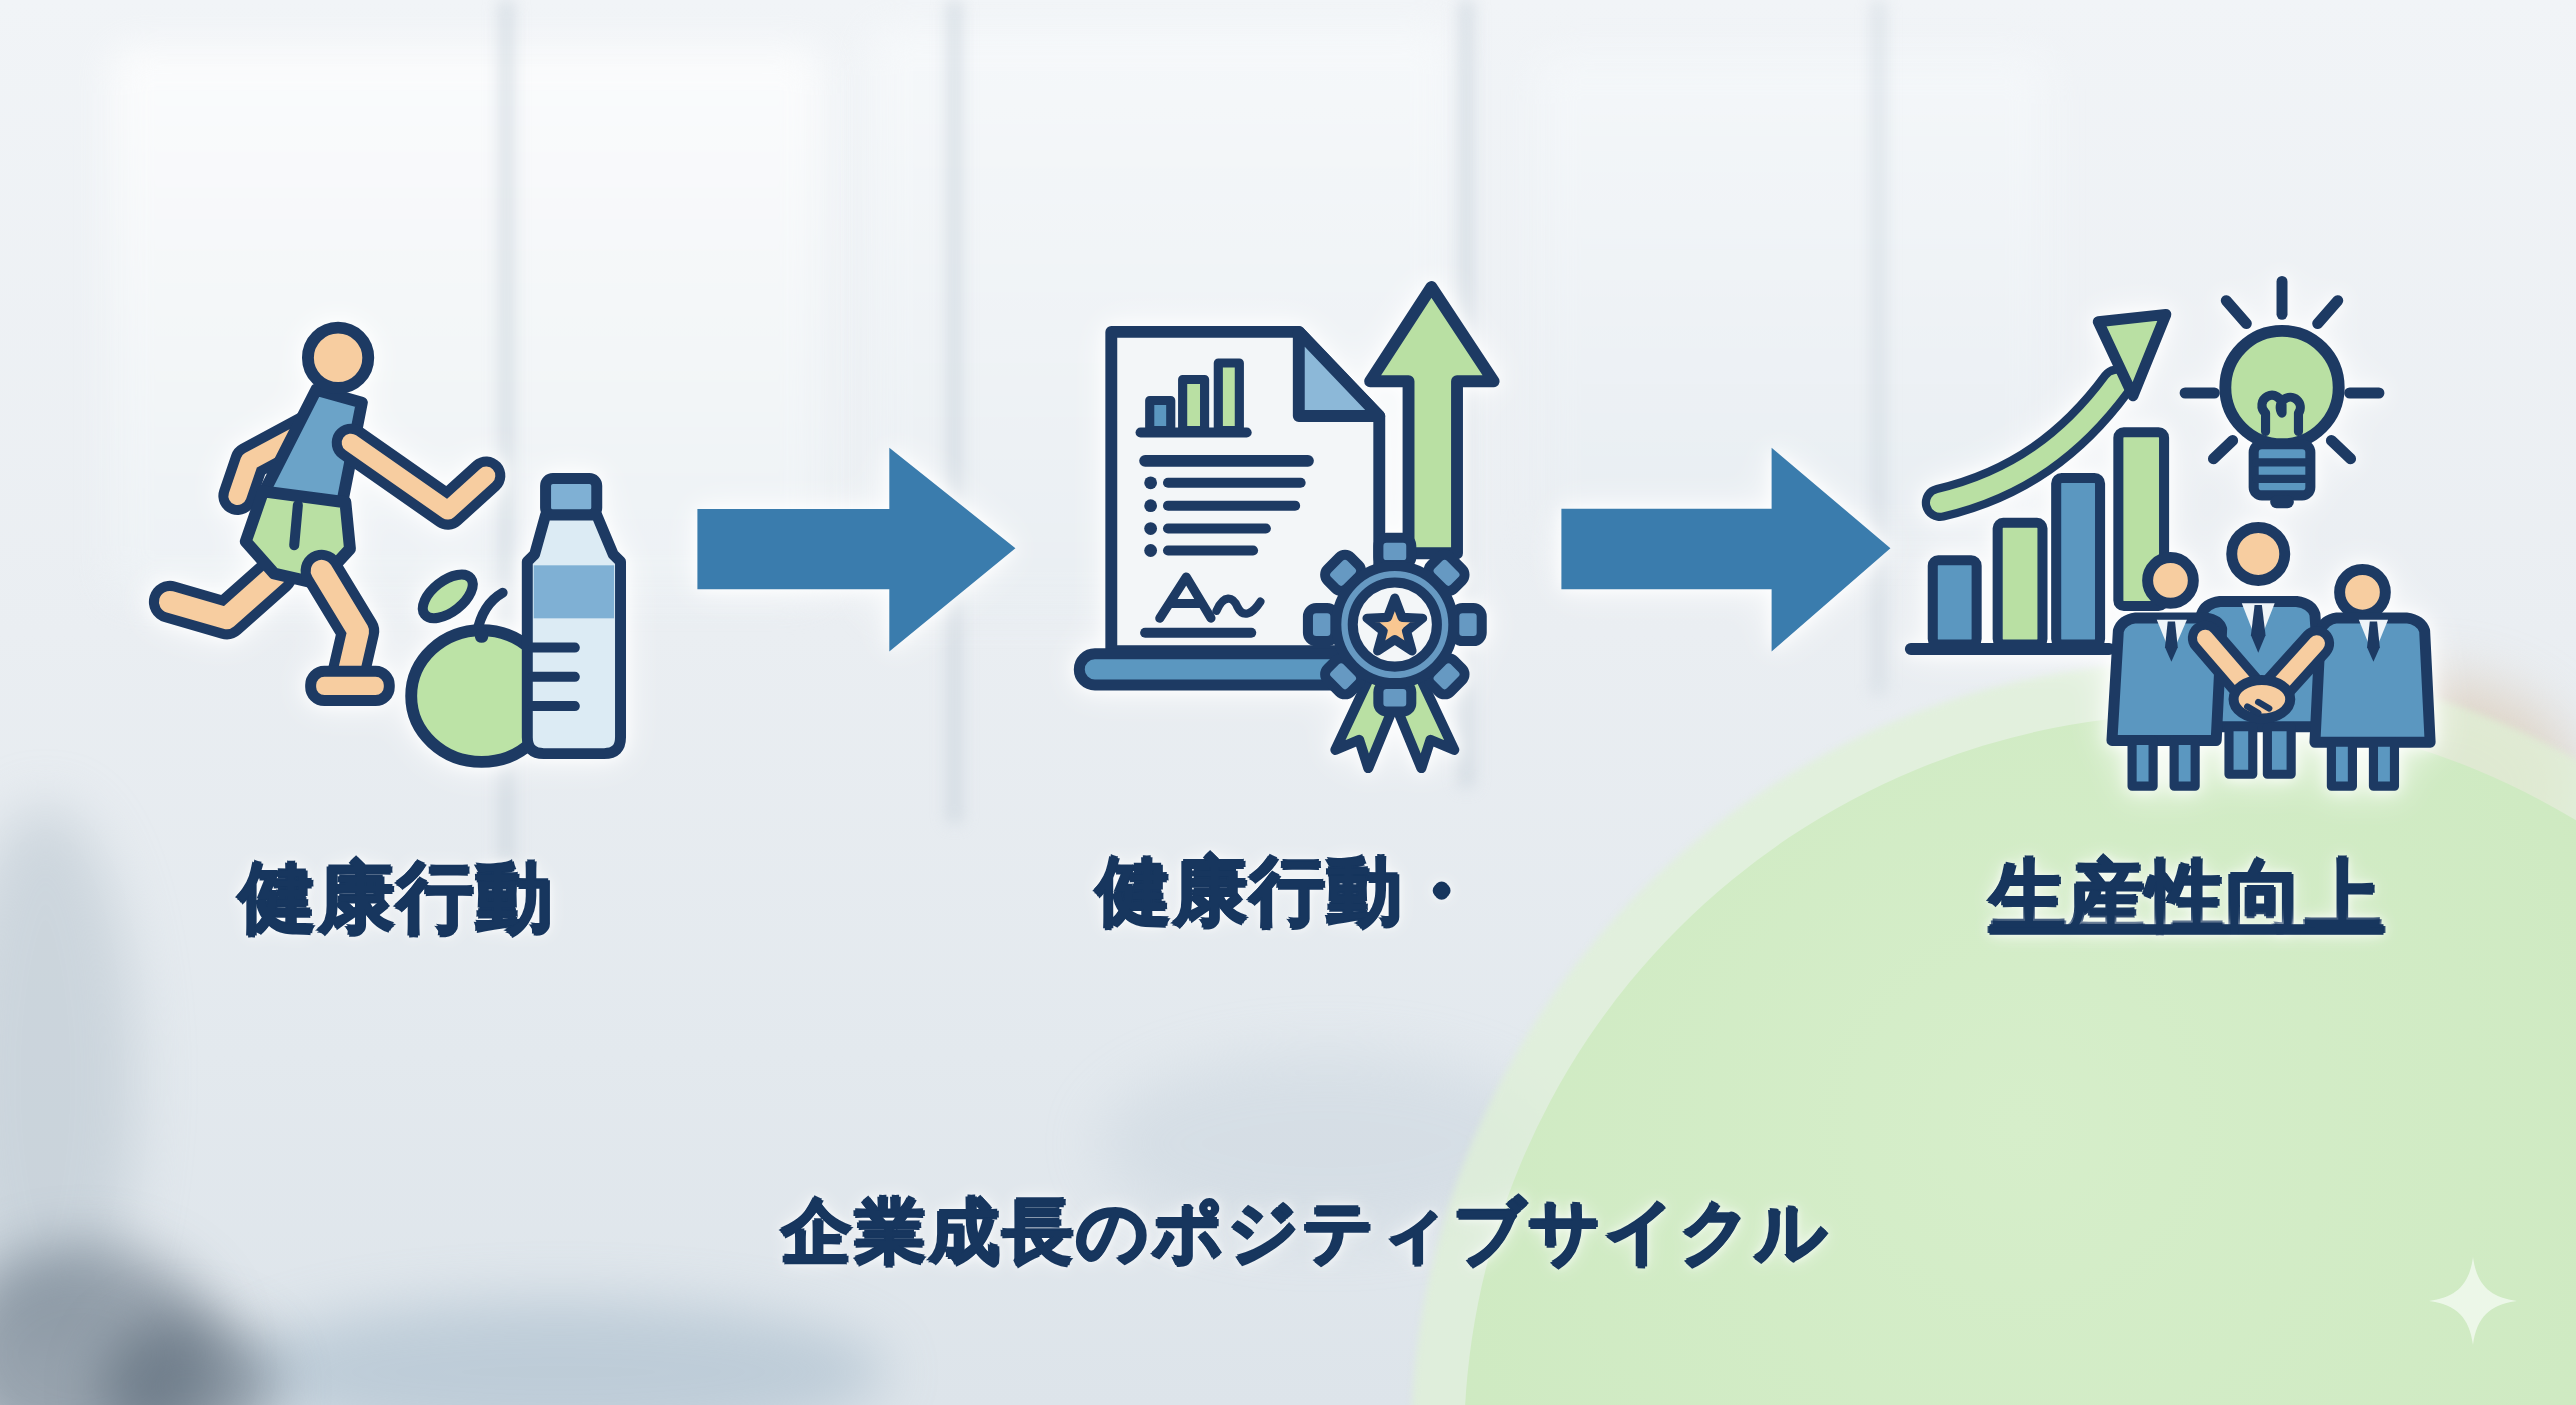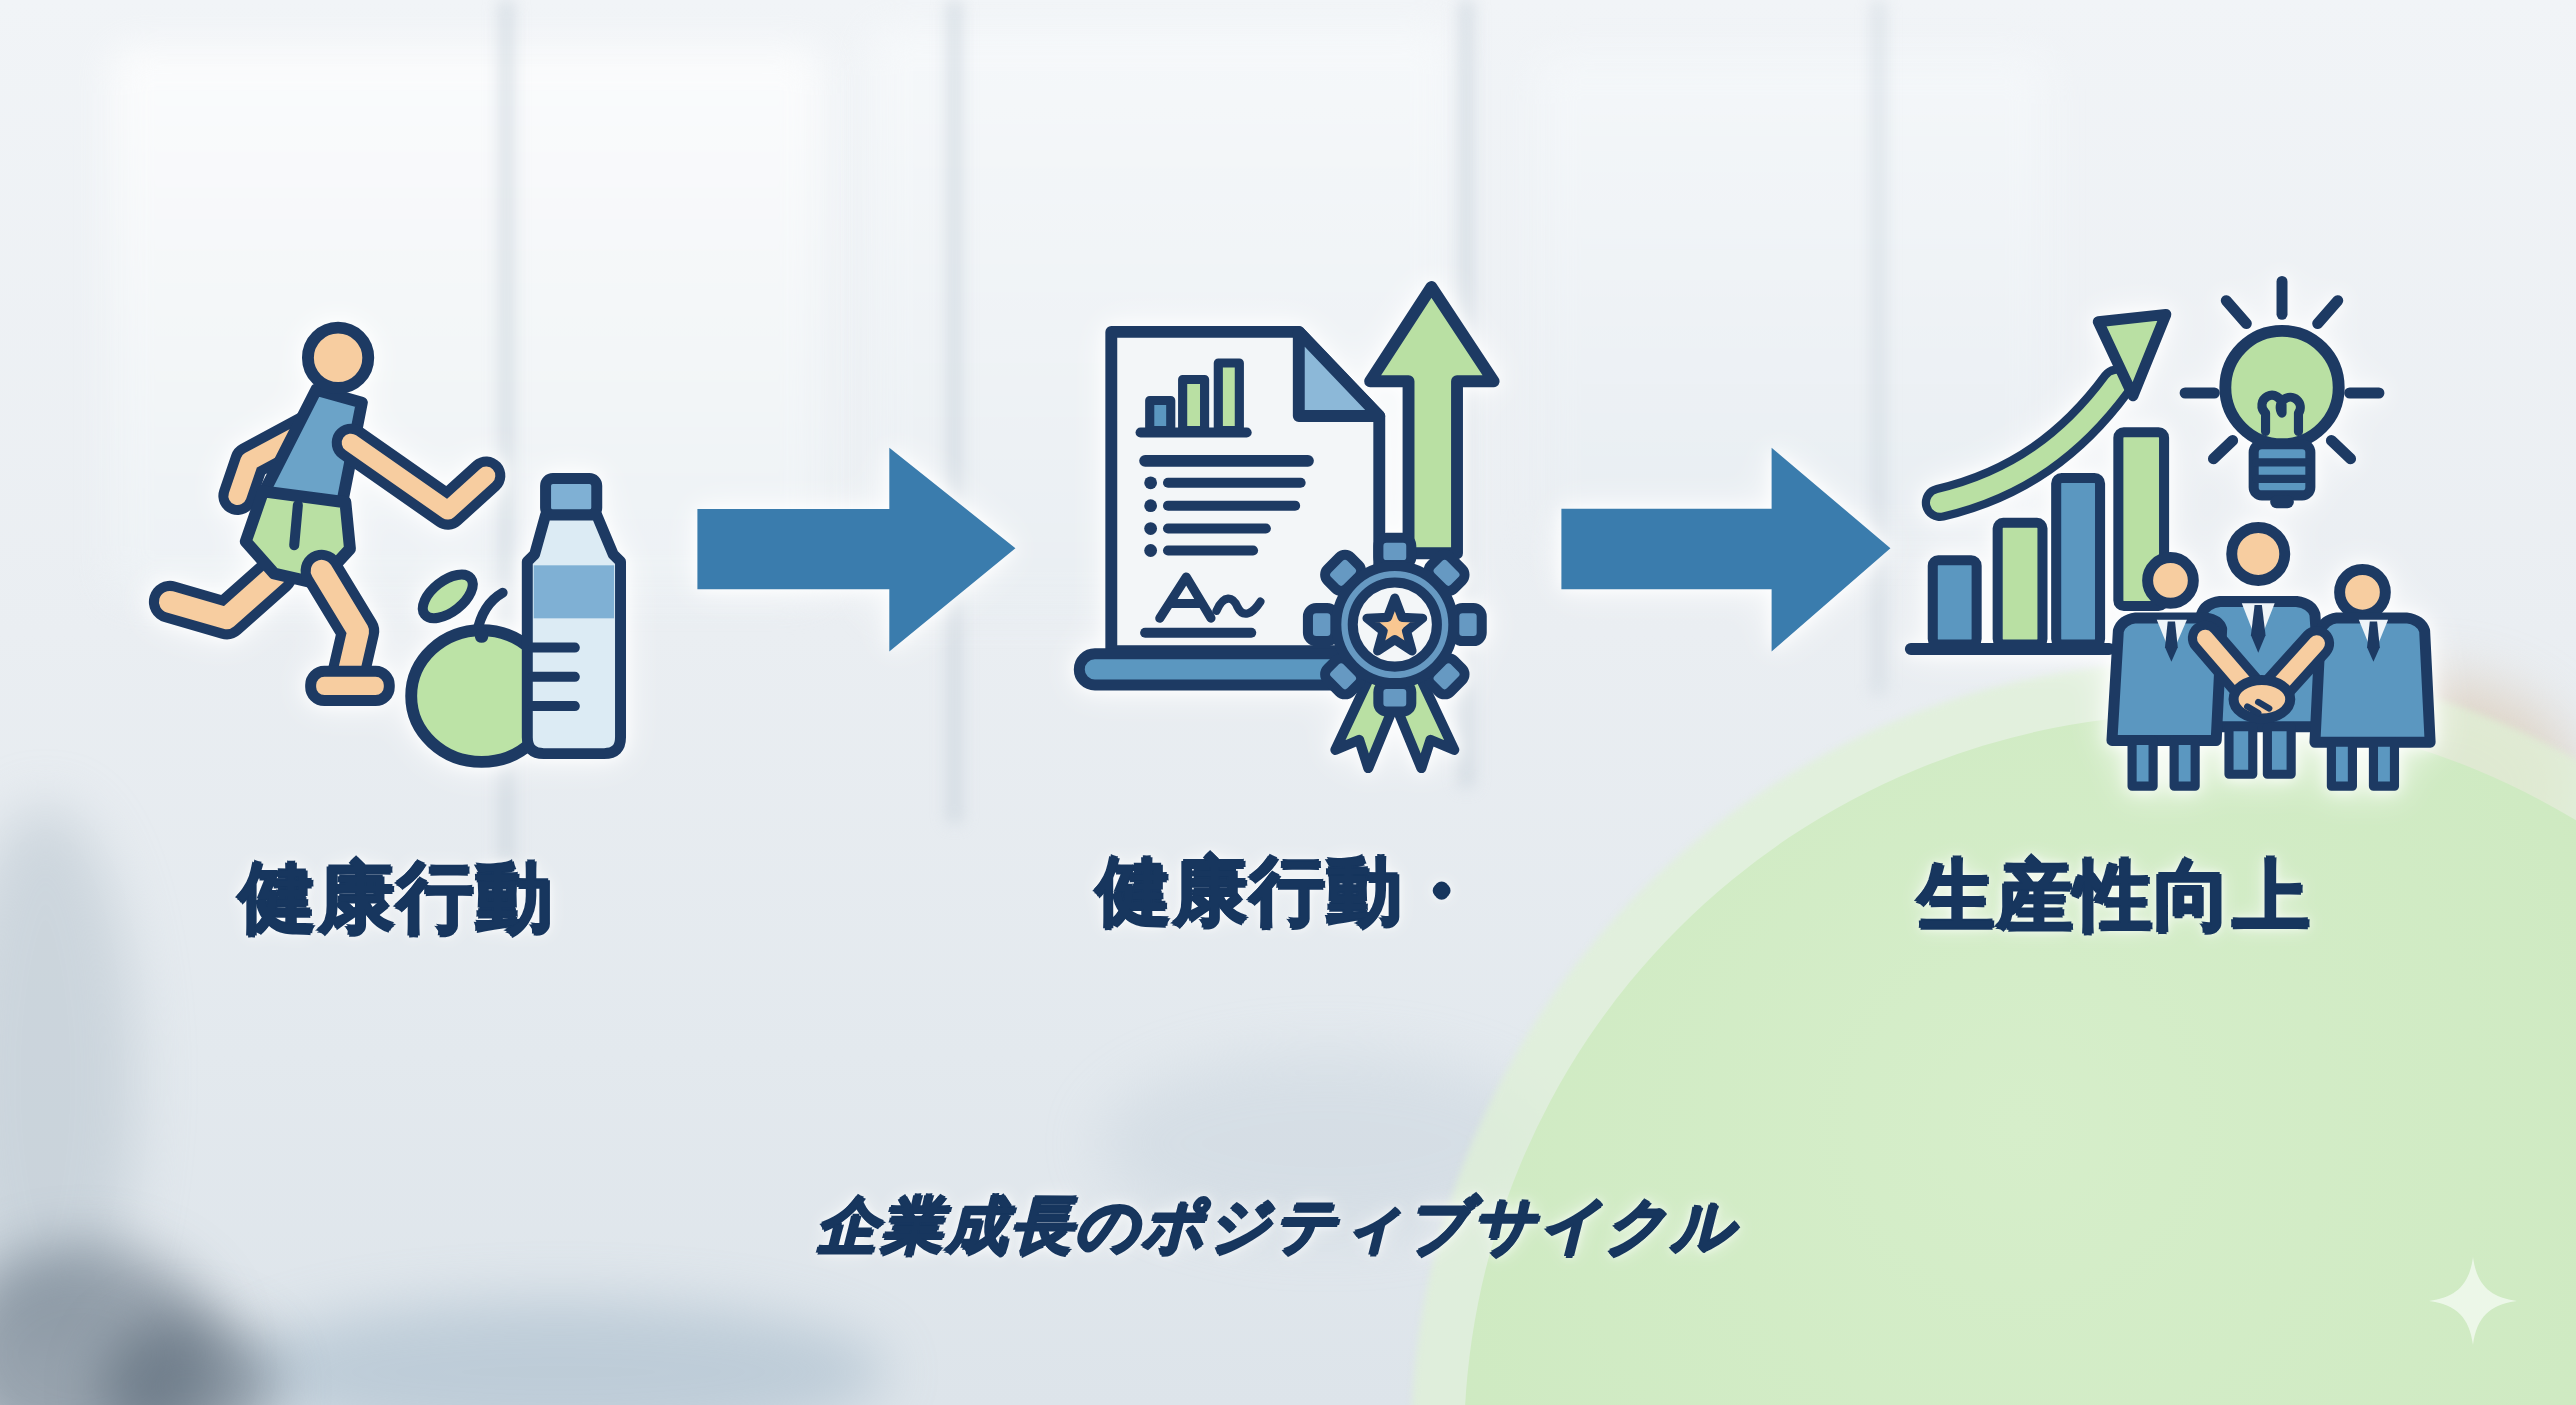--- a/index.html
+++ b/index.html
@@ -36,22 +36,22 @@
   .icon{filter:drop-shadow(0 0 7.3px rgba(255,255,255,.95)) drop-shadow(0 0 18.3px rgba(255,255,255,.75));}
   
   .label{
     color:#17365e;font-weight:700;text-align:center;letter-spacing:1.8px;line-height:1.3;
     text-shadow:1.8px 0 0 #17365e,-1.8px 0 0 #17365e,0 1.8px 0 #17365e,0 -1.8px 0 #17365e,
                 0 0 9.1px rgba(255,255,255,.95),0 0 20px rgba(255,255,255,.9);
   }
   .step-label{font-size:77px;}
   .lbl1{left:122px;top:847px;width:549px;}
   .lbl2{left:968px;top:843px;width:640px;font-size:75px;}
-  .lbl3{left:1840px;top:845px;width:549px;}
-  .title{left:563px;top:1186px;width:1427px;font-size:62px;letter-spacing:2.7px;font-style:italic;}
+  .lbl3{left:1912px;top:845px;width:549px;text-decoration:underline;}
+  .title{left:592px;top:1186px;width:1427px;font-size:71px;letter-spacing:2.7px;}
 </style>
 </head>
 <body>
 
 <div id="canvas">
 
   <div class="abs pane pane1"></div>
   <div class="abs pane pane2"></div>
   <div class="abs pane pane3"></div>
   <div class="abs mullion m1"></div>

